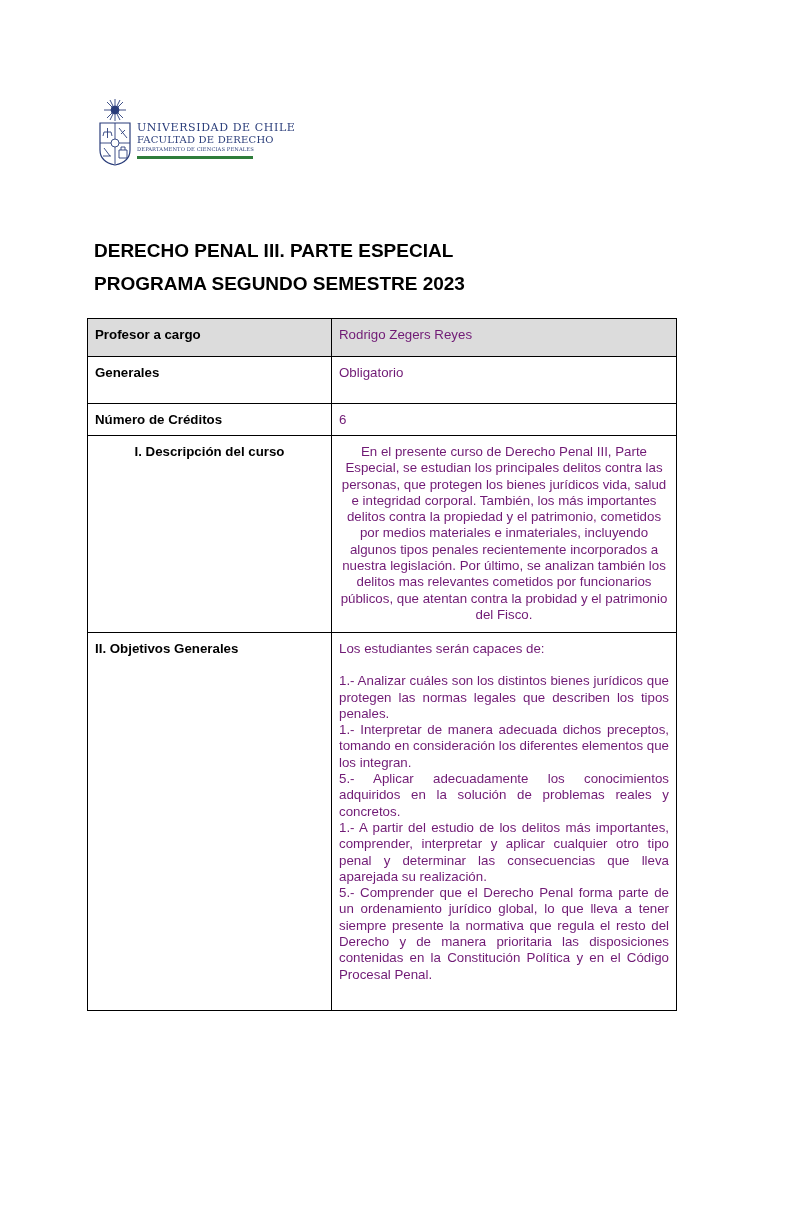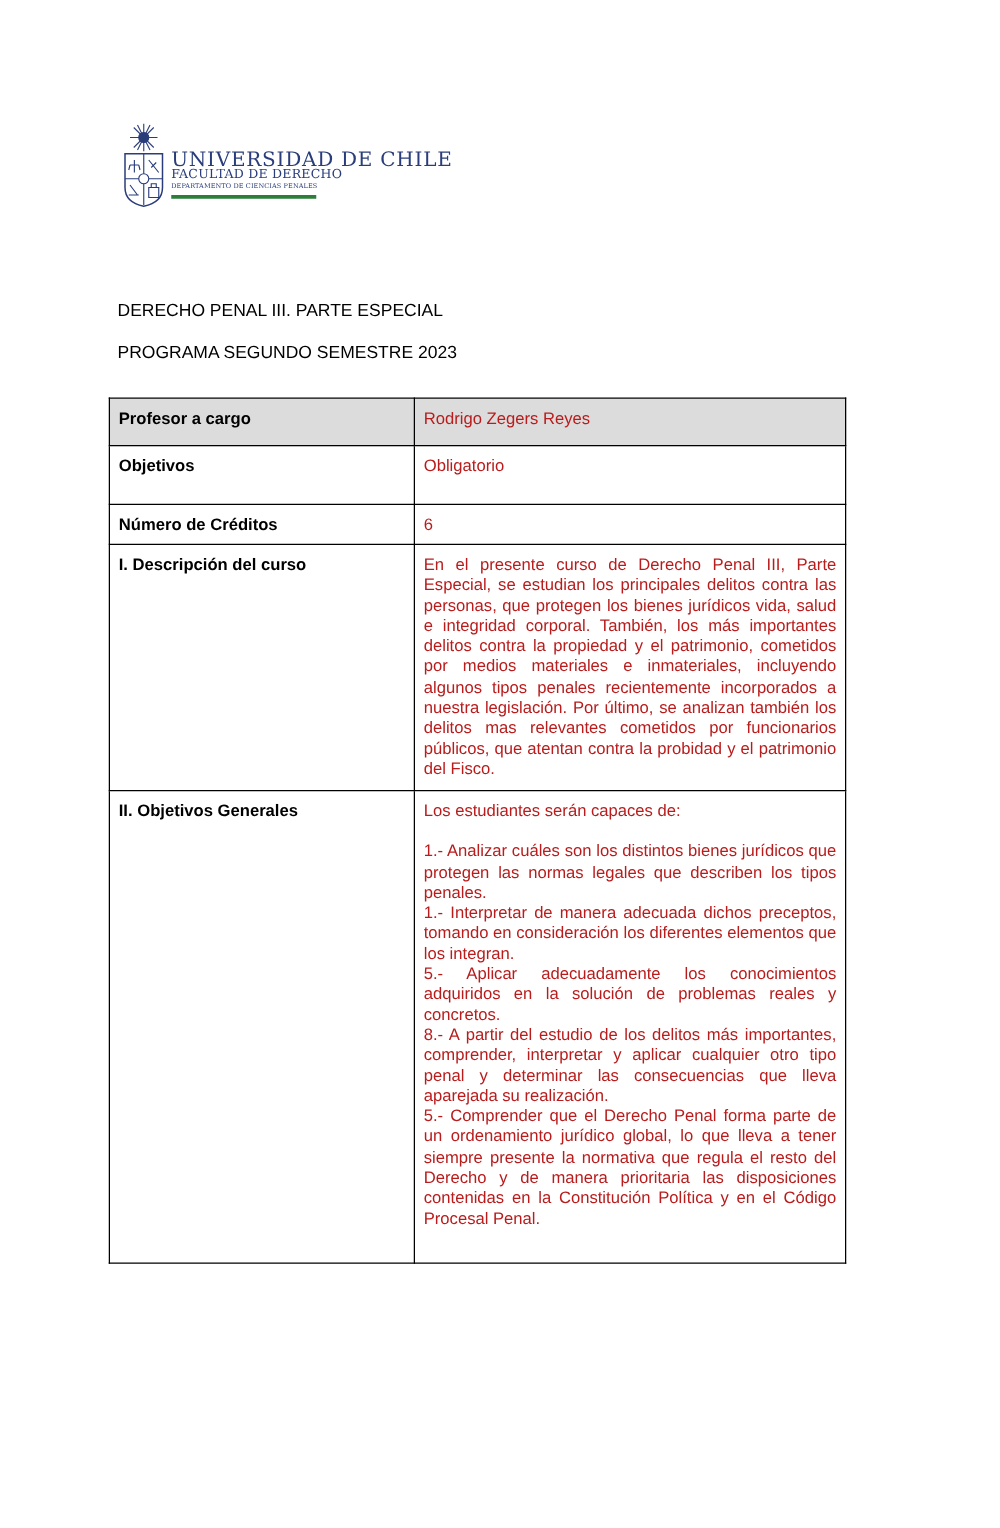--- a/index.html
+++ b/index.html
@@ -1,39 +1,39 @@
 <!DOCTYPE html>
 <html><head>
 <meta charset="utf-8">
 <style>
   html, body { margin: 0; padding: 0; background: #ffffff; }
   body { width: 800px; height: 1222px; position: relative; overflow: hidden;
          font-family: "Liberation Sans", sans-serif; color: #000; }
   .logo { position: absolute; left: 97px; top: 98px; width: 190px; height: 70px; }
   .logo-crest { position: absolute; left: 0; top: 0; width: 36px; height: 68px; }
   .logo-text { position: absolute; left: 40px; top: 24px; }
-  .logo-l1 { font-family: "DejaVu Serif", serif; font-size: 16px; letter-spacing: 0.6px; color: #2a3d7a; line-height: 12px; white-space: nowrap; }
+  .logo-l1 { font-family: "DejaVu Serif", serif; font-size: 11px; letter-spacing: 0.6px; color: #2a3d7a; line-height: 12px; white-space: nowrap; }
   .logo-l2 { font-family: "DejaVu Serif", serif; font-size: 10px; letter-spacing: 0.2px; color: #2a3d7a; line-height: 11px; white-space: nowrap; }
   .logo-l3 { font-family: "DejaVu Serif", serif; font-size: 5.2px; letter-spacing: 0.1px; color: #2a3d7a; line-height: 8px; white-space: nowrap; }
   .logo-bar { margin-top: 3px; width: 116px; height: 3px; background: #2e7d3a; }
 
-  .title { position: absolute; left: 94px; font-weight: normal; font-size: 14px; white-space: nowrap; }
+  .title { position: absolute; left: 94px; font-weight: bold; font-size: 19px; white-space: nowrap; }
   .title1 { top: 240px; }
   .title2 { top: 273px; }
 
   table.prog { position: absolute; left: 87px; top: 318px; width: 590px; border-collapse: collapse; font-size: 13.3px; line-height: 16.3px; }
   table.prog td { border: 1.6px solid #000; vertical-align: top; padding: 0; }
   td.lab { width: 229px; font-weight: bold; padding: 8px 7px 0 7px !important; }
-  td.val { padding: 8px 7px 0 7px !important; text-align: justify; color: #b91c1c; }
+  td.val { padding: 8px 7px 0 7px !important; text-align: justify; color: #701a75; }
   tr.head td { background: #dcdcdc; }
   .r1 td { height: 29px; }
   .r2 td { height: 38px; }
   .r3 td { height: 24px; }
   .r4 td { height: 23px; }
-  .r5 td { height: 188px; }
+  .r5 td { height: 188px; text-align: center; }
   .r6 td { height: 369px; margin-left: 11px; }
   .r7 td { height: 57px; }
   .gap { height: 16px; }
   .item { text-align: justify; }
 </style>
 </head>
 <body>
 
 <div class="logo">
   <svg class="logo-crest" viewBox="0 0 36 68">
@@ -66,37 +66,37 @@
 <div class="title title1">DERECHO PENAL III. PARTE ESPECIAL</div>
 <div class="title title2">PROGRAMA SEGUNDO SEMESTRE 2023</div>
 
 <table class="prog">
   <tbody>
       <tr class="head r1">
     <td class="lab">Profesor a cargo</td>
     <td class="val">Rodrigo Zegers Reyes</td>
   </tr>
   <tr class="r2">
-    <td class="lab">Objetivos</td>
+    <td class="lab">Generales</td>
     <td class="val">Obligatorio</td>
   </tr>
   <tr class="r4">
     <td class="lab">Número de Créditos</td>
     <td class="val">6</td>
   </tr>
   <tr class="r5">
     <td class="lab">I. Descripción del curso</td>
     <td class="val">En el presente curso de Derecho Penal III, Parte Especial, se estudian los principales delitos contra las personas, que protegen los bienes jurídicos vida, salud e integridad corporal. También, los más importantes delitos contra la propiedad y el patrimonio, cometidos por medios materiales e inmateriales, incluyendo algunos tipos penales recientemente incorporados a nuestra legislación. Por último, se analizan también los delitos mas relevantes cometidos por funcionarios públicos, que atentan contra la probidad y el patrimonio del Fisco.</td>
   </tr>
   <tr class="r6">
     <td class="lab">II. Objetivos Generales</td>
     <td class="val">
       <div>Los estudiantes serán capaces de:</div>
       <div class="gap"></div>
       <div class="item">1.- Analizar cuáles son los distintos bienes jurídicos que protegen las normas legales que describen los tipos penales.</div>
       <div class="item">1.- Interpretar de manera adecuada dichos preceptos, tomando en consideración los diferentes elementos que los integran.</div>
       <div class="item">5.- Aplicar adecuadamente los conocimientos adquiridos en la solución de problemas reales y concretos.</div>
-      <div class="item">8.- A partir del estudio de los delitos más importantes, comprender, interpretar y aplicar cualquier otro tipo penal y determinar las consecuencias que lleva aparejada su realización.</div>
+      <div class="item">1.- A partir del estudio de los delitos más importantes, comprender, interpretar y aplicar cualquier otro tipo penal y determinar las consecuencias que lleva aparejada su realización.</div>
       <div class="item">5.- Comprender que el Derecho Penal forma parte de un ordenamiento jurídico global, lo que lleva a tener siempre presente la normativa que regula el resto del Derecho y de manera prioritaria las disposiciones contenidas en la Constitución Política y en el Código Procesal Penal.</div>
     </td>
   </tr>
 </tbody>
   </table>
 
 </body></html>

